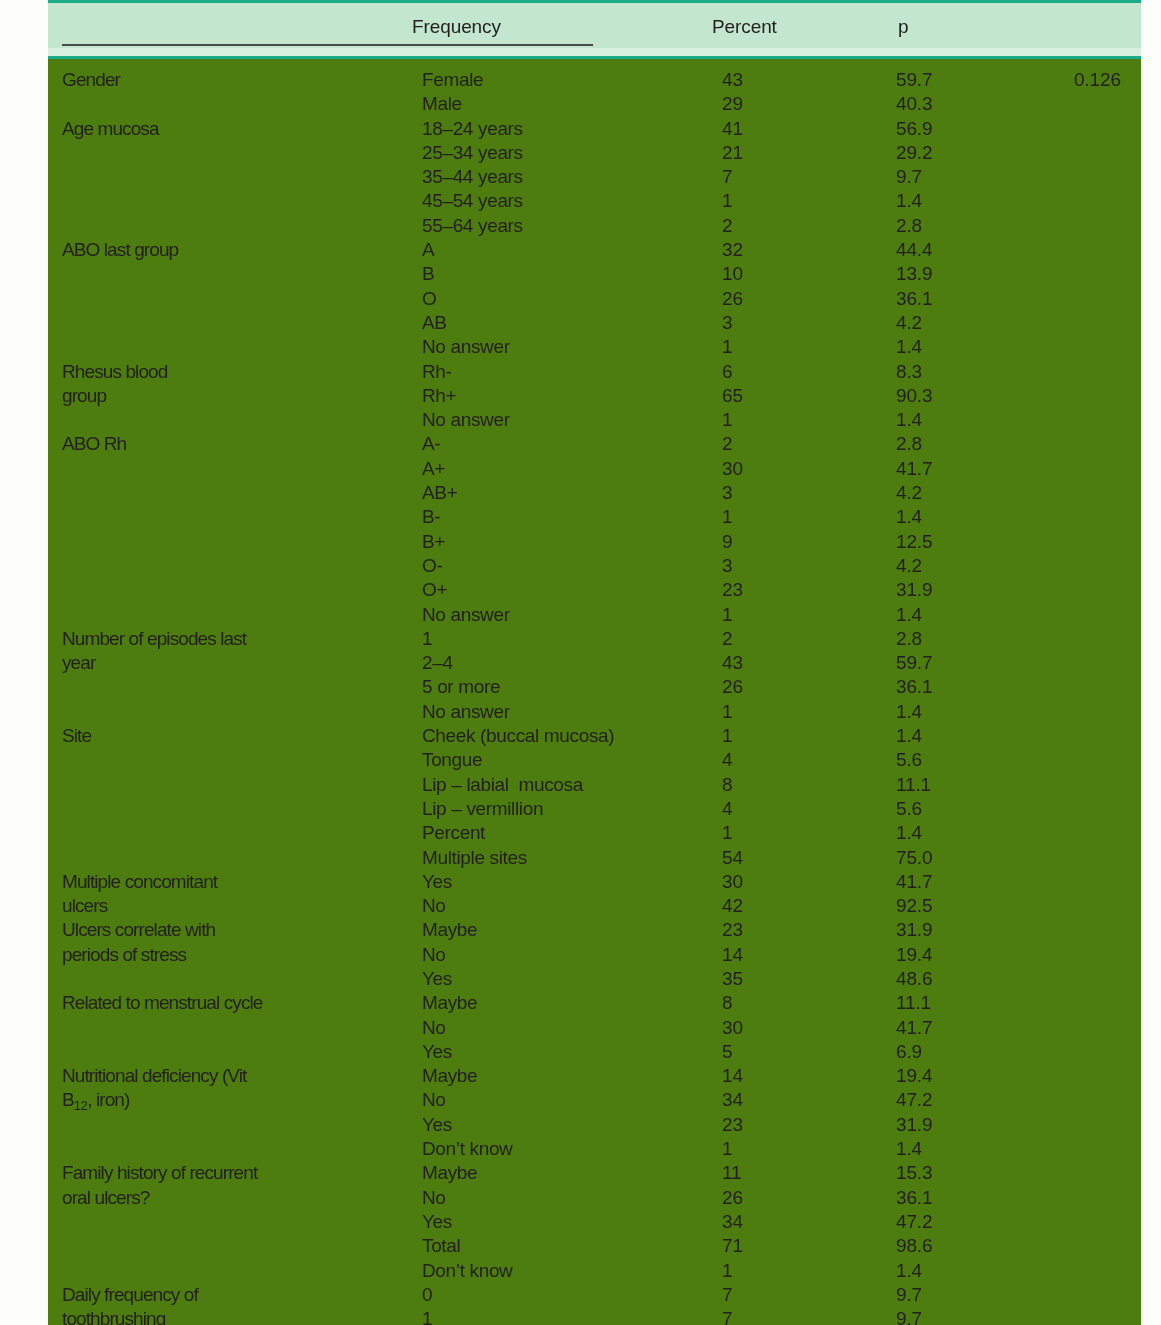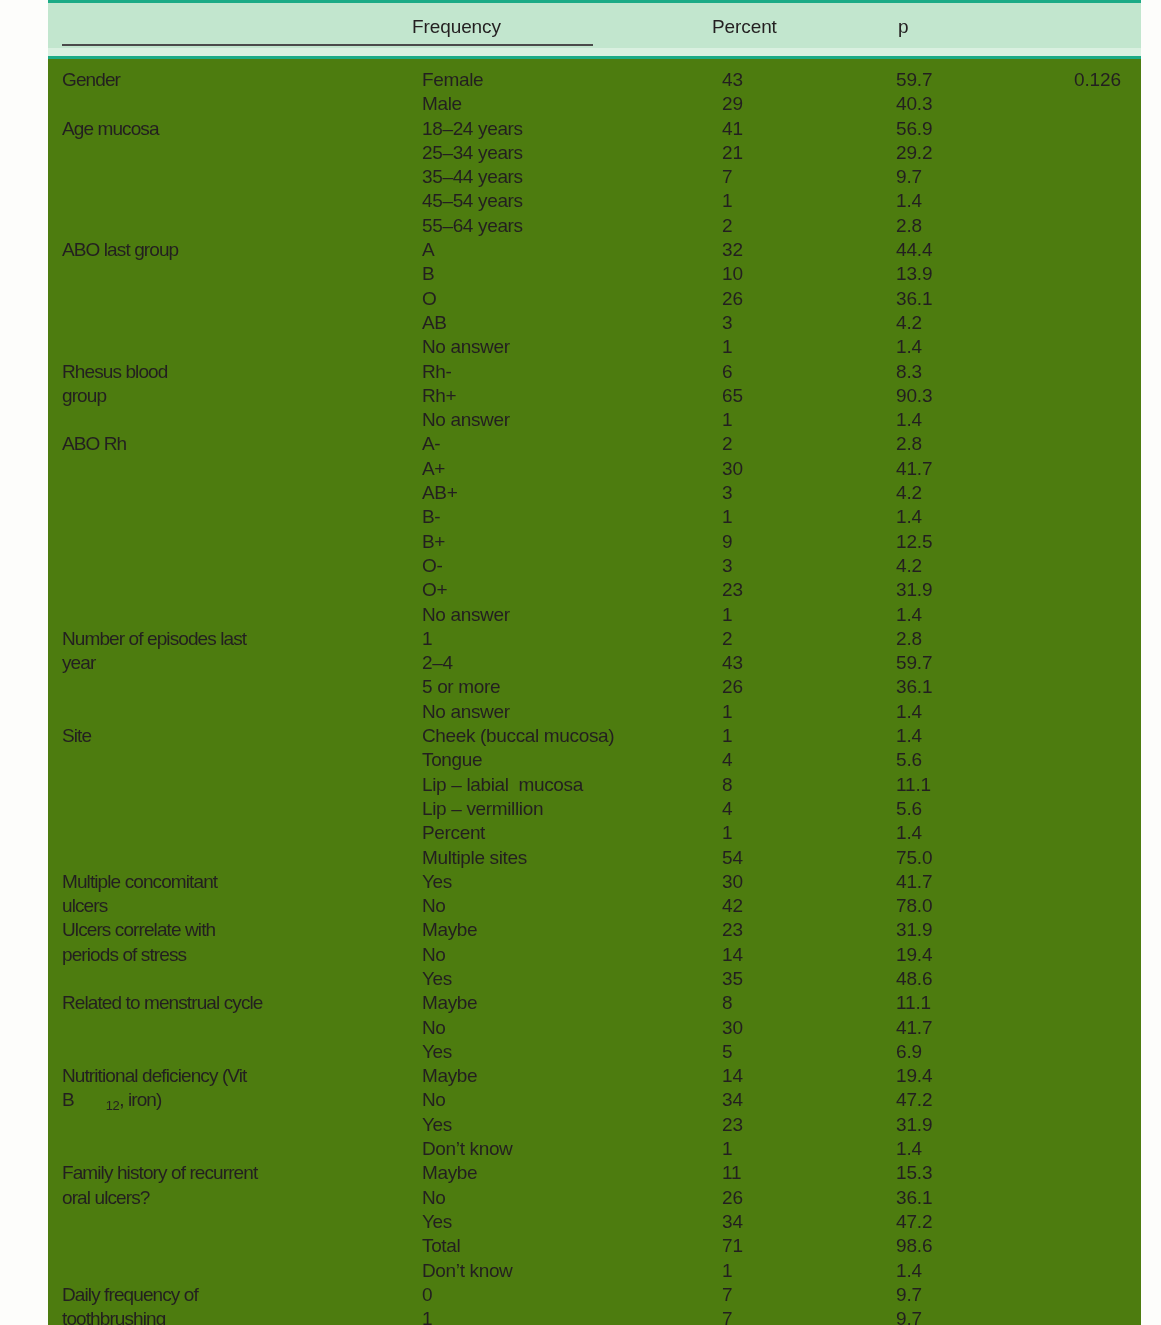--- a/index.html
+++ b/index.html
@@ -102,21 +102,20 @@
   }
   .c-cat  { left: 364px; letter-spacing: -0.35px; margin-left: 10px; }
   .c-freq { left: 654px; margin-left: 20px; }
   .c-pct  { left: 848px; }
   .c-p    { left: 1026px; }
 
   sub {
     font-size: 0.68em;
     vertical-align: -0.28em;
     letter-spacing: -0.5px;
-    margin-left: 32px;
   }
 </style>
 </head>
 <body>
 
 <div id="table-root">
 
   <div id="table-header">
     <div class="hrow">
       <span class="hcell h-frequency">Frequency</span>
@@ -364,21 +363,21 @@
         <span class="cell c-label">Multiple concomitant</span>
         <span class="cell c-cat">Yes</span>
         <span class="cell c-freq">30</span>
         <span class="cell c-pct">41.7</span>
         <span class="cell c-p"></span>
       </div>
       <div class="row">
         <span class="cell c-label">ulcers</span>
         <span class="cell c-cat">No</span>
         <span class="cell c-freq">42</span>
-        <span class="cell c-pct">78.0</span>
+        <span class="cell c-pct">92.5</span>
         <span class="cell c-p"></span>
       </div>
       <div class="row">
         <span class="cell c-label">Ulcers correlate with</span>
         <span class="cell c-cat">Maybe</span>
         <span class="cell c-freq">23</span>
         <span class="cell c-pct">31.9</span>
         <span class="cell c-p"></span>
       </div>
       <div class="row">

